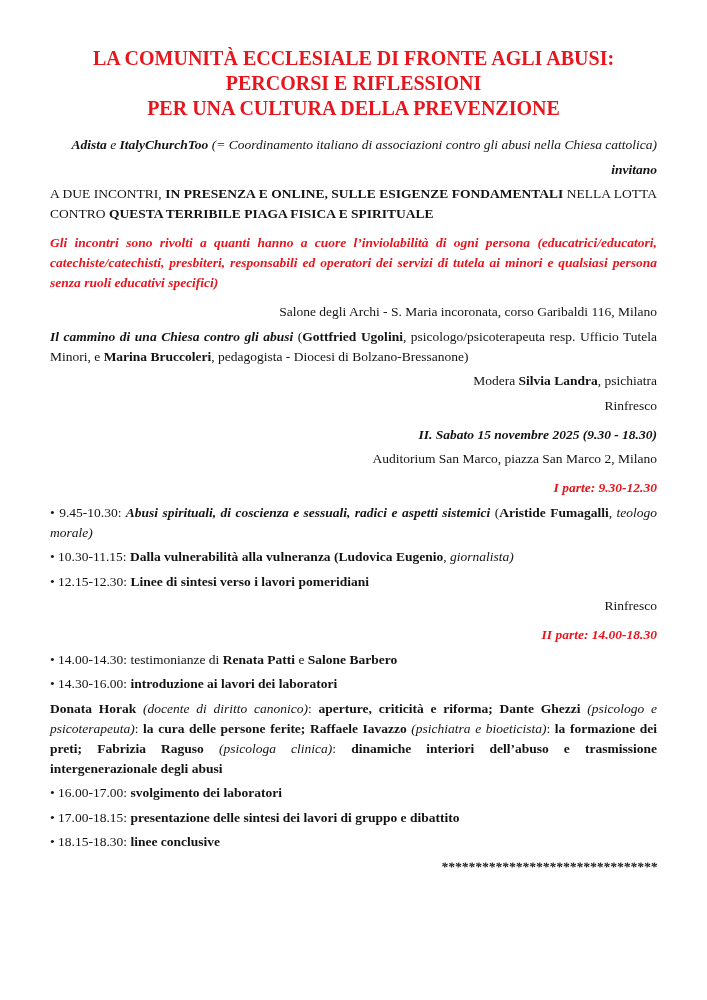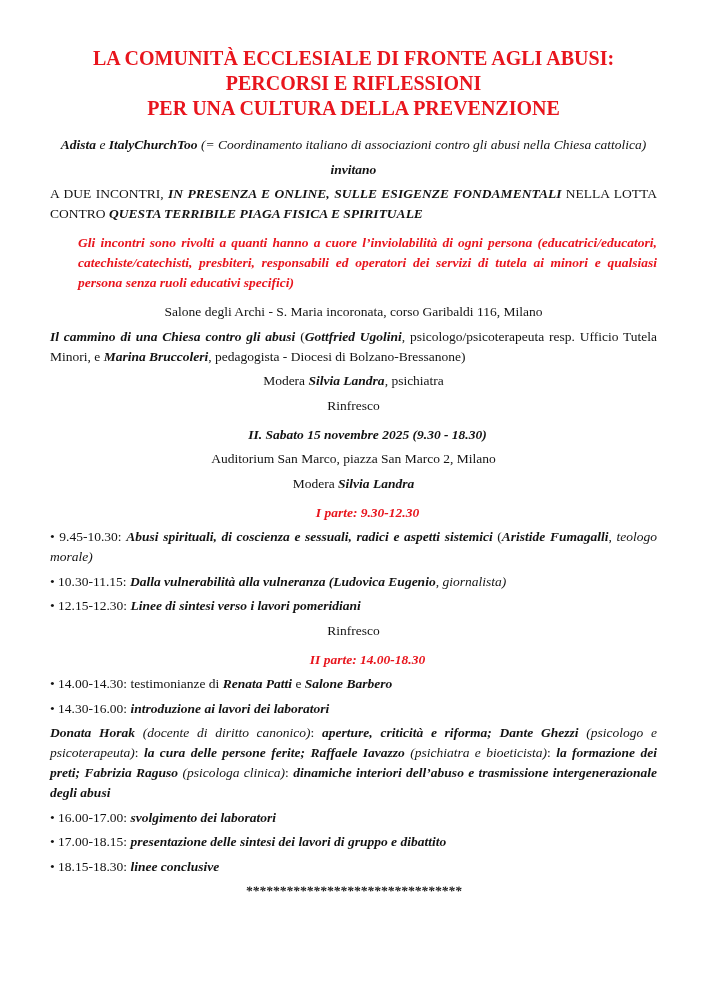--- a/index.html
+++ b/index.html
@@ -16,27 +16,27 @@
     line-height:20px;
   }
   .title{
     text-align:center;
     font-weight:bold;
     font-size:20px;
     line-height:25px;
     margin:0 0 14px 0;
   }
   p{margin:0 0 4.5px 0;}
-  .center{text-align:center;}
+  .center{text-align:right;}
   .justify{text-align:justify;text-align-last:left;}
-  .b{font-weight:bold;font-style:italic;}
+  .b{font-weight:bold;}
   .i{font-style:italic;}
   .red{color:var(--red);}
   .bold{font-weight:bold;font-style:italic;}
-  .sp-top{margin-top:9px;margin-left:28px;}
+  .sp-top{margin-top:9px;}
   .sp-bot{margin-bottom:9px;}
   .blue-mark{
     position:absolute;
     left:57px;top:986px;
     width:39px;height:13px;
     background:var(--link-blue);
   }
 </style>
 </head>
 <body>
@@ -54,21 +54,20 @@
   <p class="justify"><span>A DUE INCONTRI, </span><span class="b">IN PRESENZA E ONLINE, SULLE ESIGENZE FONDAMENTALI</span><span> NELLA LOTTA CONTRO </span><span class="b">QUESTA TERRIBILE PIAGA FISICA E SPIRITUALE</span></p>
   <p class="justify red sp-top sp-bot"><span class="b i">Gli incontri sono rivolti a quanti hanno a cuore l’inviolabilità di ogni persona (educatrici/educatori, catechiste/catechisti, presbiteri, responsabili ed operatori dei servizi di tutela ai minori e qualsiasi persona senza ruoli educativi specifici)</span></p>
 
   <p class="center">Salone degli Archi - S. Maria incoronata, corso Garibaldi 116, Milano</p>
   <p class="justify"><span class="b i">Il cammino di una Chiesa contro gli abusi</span><span>  (</span><span class="b">Gottfried Ugolini</span><span>, psicologo/psicoterapeuta resp. Ufficio Tutela Minori, e </span><span class="b">Marina Bruccoleri</span><span>, pedagogista - Diocesi di Bolzano-Bressanone)</span></p>
   <p class="center"><span>Modera </span><span class="b">Silvia Landra</span><span>, psichiatra</span></p>
   <p class="center">Rinfresco</p>
 
   <p class="center bold sp-top">II. Sabato 15 novembre 2025 (9.30 - 18.30)</p>
   <p class="center">Auditorium San Marco, piazza San Marco 2, Milano</p>
-  <p class="center"><span>Modera </span><span class="b">Silvia Landra</span></p>
 
   <p class="center bold red sp-top">I parte: 9.30-12.30</p>
   <p class="justify"><span>• 9.45-10.30: </span><span class="b i">Abusi spirituali, di coscienza e sessuali, radici e aspetti sistemici</span><span>  (</span><span class="b">Aristide Fumagalli</span><span>, </span><span class="i">teologo morale)</span></p>
   <p class="justify"><span>• 10.30-11.15: </span><span class="b">Dalla vulnerabilità alla vulneranza (Ludovica Eugenio</span><span>, </span><span class="i">giornalista)</span></p>
   <p class="justify"><span>• 12.15-12.30: </span><span class="b">Linee di sintesi verso i lavori pomeridiani</span></p>
   <p class="center">Rinfresco</p>
 
   <p class="center bold red sp-top">II parte: 14.00-18.30</p>
   <p class="justify"><span>• 14.00-14.30: testimonianze di </span><span class="b">Renata Patti</span><span> e </span><span class="b">Salone Barbero</span></p>
   <p class="justify"><span>• 14.30-16.00: </span><span class="b">introduzione ai lavori dei laboratori</span></p>

